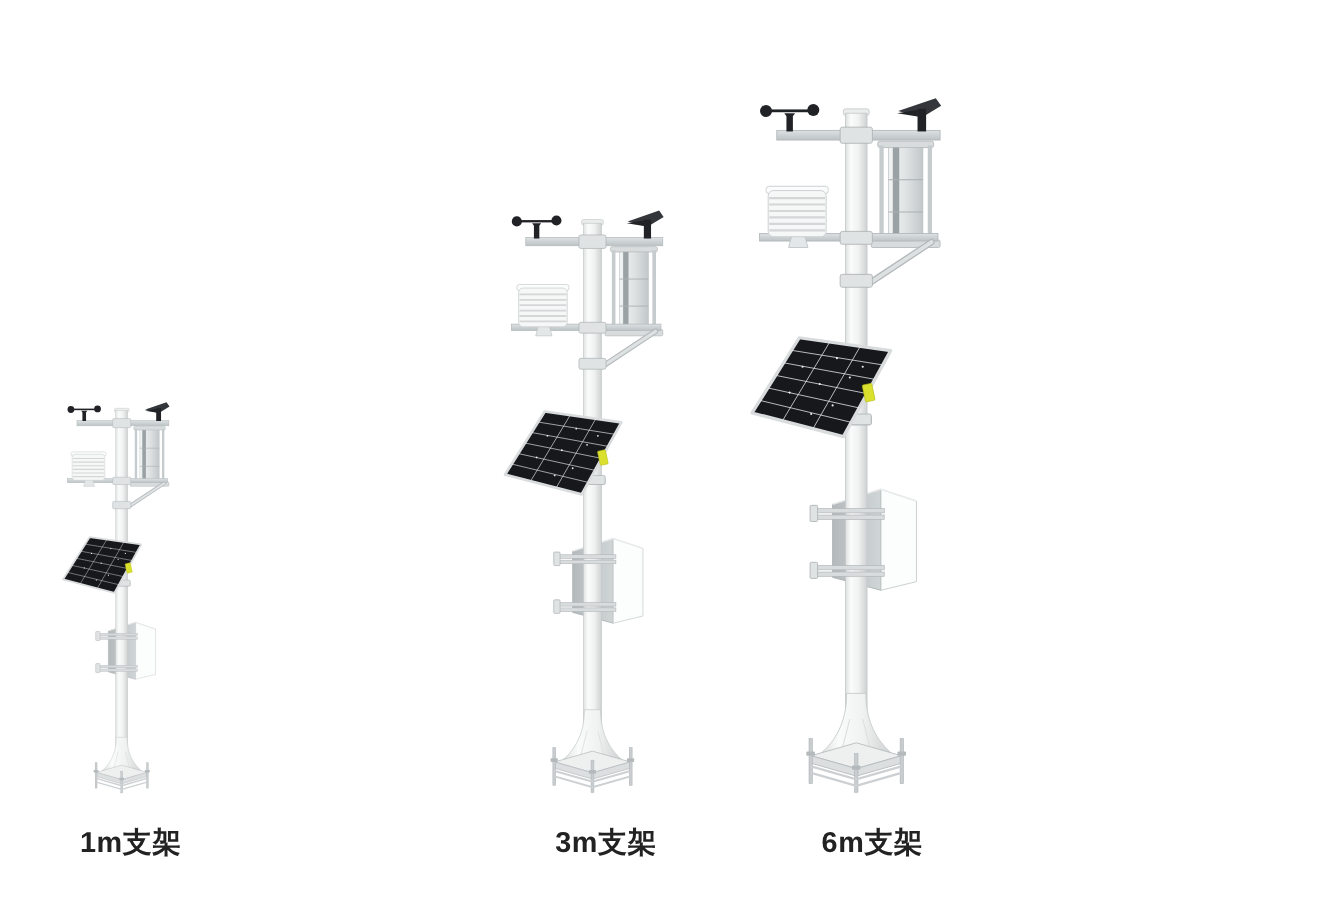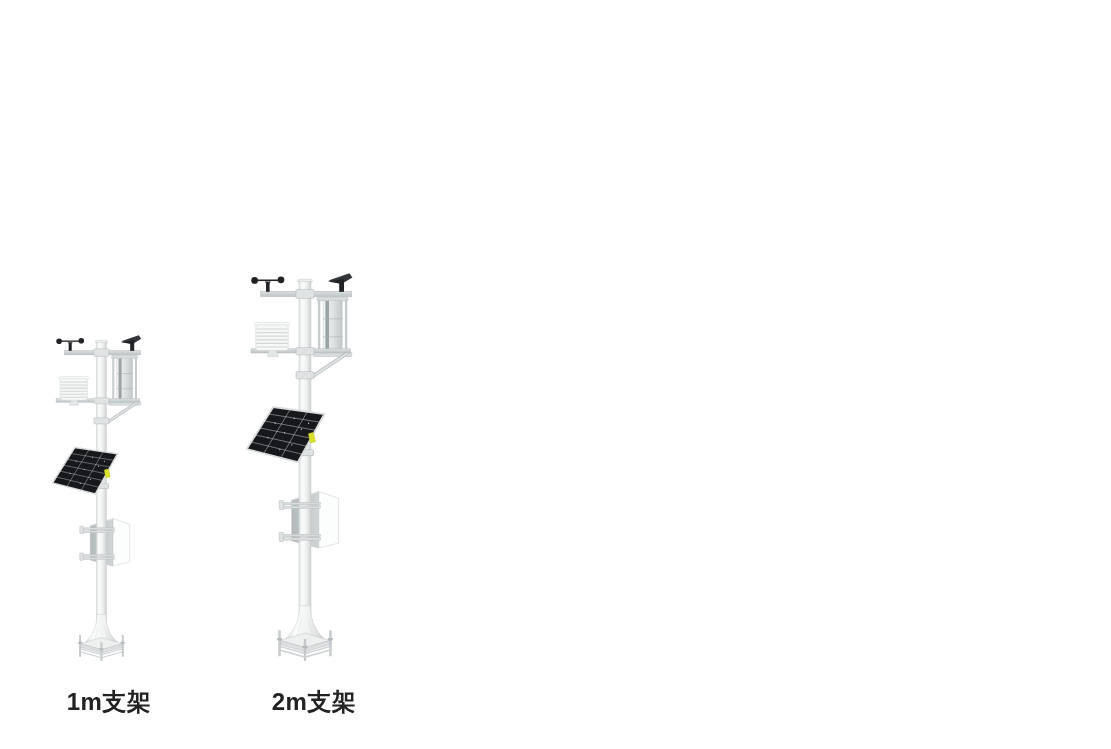--- a/index.html
+++ b/index.html
@@ -211,23 +211,29 @@
     </defs>
   </svg>
 
   <figure class="station s1">
     <svg viewBox="0 0 250 650">
         <use href="#wstation"></use>
       </svg>
     <figcaption>1m支架</figcaption>
   </figure>
 
-  <figure class="station s2">
+
+  <figure class="station s3">
     <svg viewBox="0 0 250 650">
         <use href="#wstation"></use>
       </svg>
-    <figcaption>2m支架</figcaption>
+    <figcaption>3m支架</figcaption>
   </figure>
 
-
+  <figure class="station s4">
+    <svg viewBox="0 0 250 650">
+        <use href="#wstation"></use>
+      </svg>
+    <figcaption>6m支架</figcaption>
+  </figure>
 
 
 </div>
 
 </body></html>

